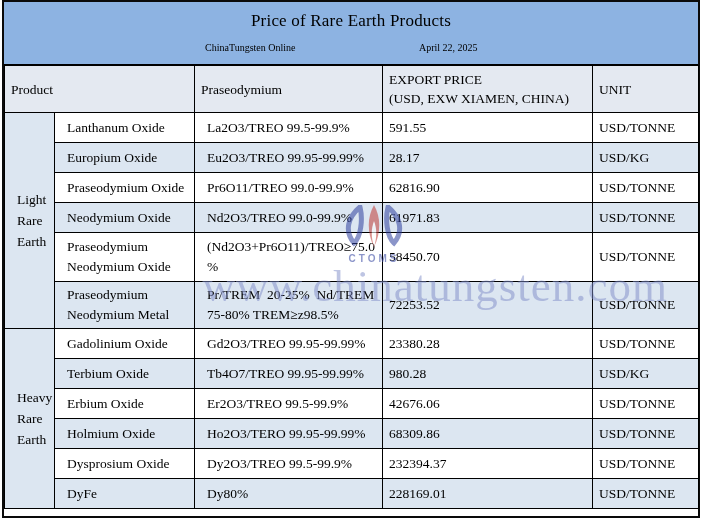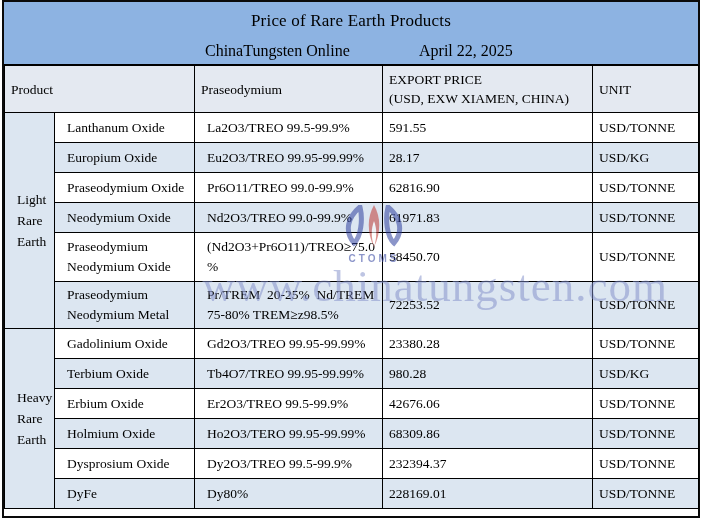--- a/index.html
+++ b/index.html
@@ -12,21 +12,21 @@
     border:2px solid #0a0a0a;background:#fff;
   }
   
   .banner{
     height:62px;background:var(--banner,#8db3e2);
     border-bottom:1px solid #000;position:relative;
   }
   .banner .title{
     text-align:center;font-size:17px;padding-top:9px;letter-spacing:.2px;
   }
-  .banner .sub{position:absolute;left:0;top:40px;width:100%;height:20px;font-size:16px;}
+  .banner .sub{position:absolute;left:0;top:40px;width:100%;height:20px;font-size:10px;}
   .banner .sub .src{position:absolute;left:201px;}
   .banner .sub .date{position:absolute;left:415px;}
   
   table{border-collapse:collapse;table-layout:fixed;width:694px;font-size:13.5px;}
   td{border:1px solid #000;padding:2px 6px;line-height:20px;vertical-align:middle;
      overflow:hidden;}
   tr.hrow td{background:var(--header-row,#e4e9f1);height:42px;line-height:19px;}
   tr.data td{height:25px;}
   tr.alt td{background:var(--row-alt,#dce6f1);}
   tr.tall5 td{height:44px;}

